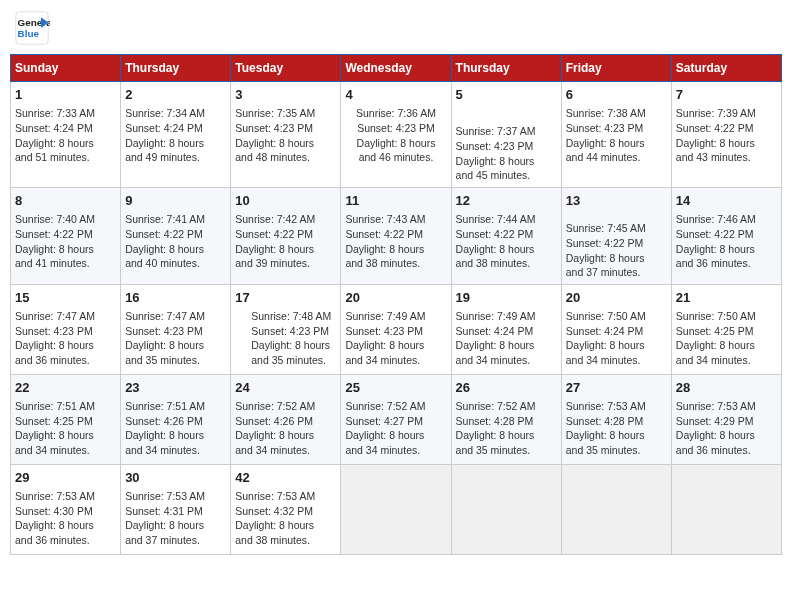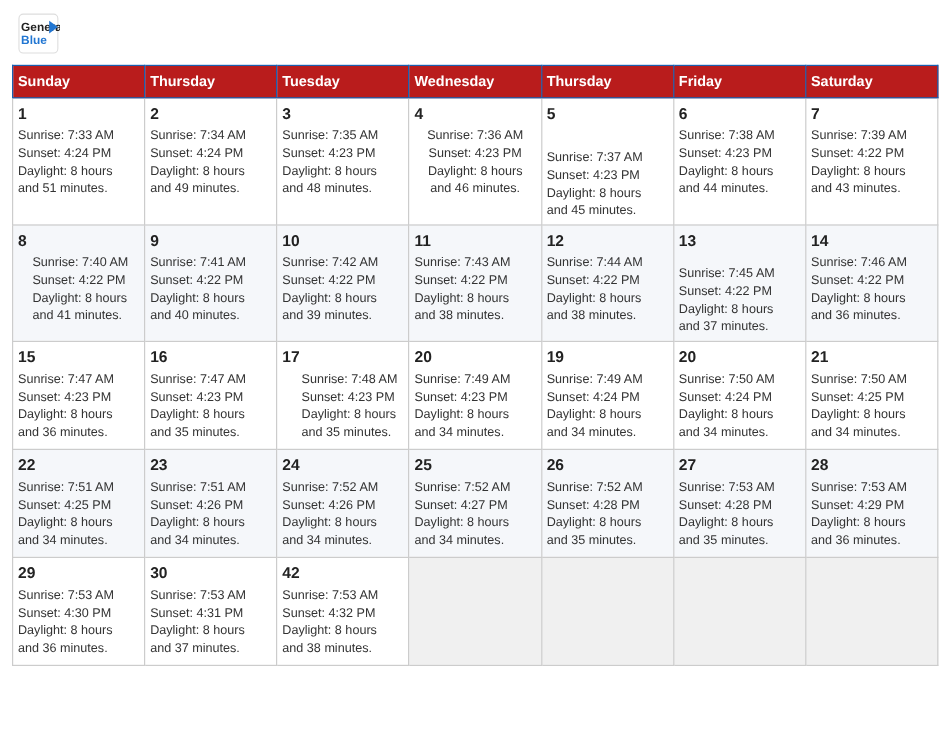--- a/index.html
+++ b/index.html
@@ -170,21 +170,21 @@
           <span class="day-num">7</span>
           <div class="day-info" style="white-space: pre-line;">Sunrise: 7:39 AM
 Sunset: 4:22 PM
 Daylight: 8 hours
 and 43 minutes.</div>
         </td>
       </tr>
       <tr>
         <td>
           <span class="day-num">8</span>
-          <div class="day-info" style="white-space: pre-line; margin-left: 12px;">Sunrise: 7:40 AM
+          <div class="day-info" style="white-space: pre-line;">Sunrise: 7:40 AM
 Sunset: 4:22 PM
 Daylight: 8 hours
 and 41 minutes.</div>
         </td>
         <td>
           <span class="day-num">9</span>
           <div class="day-info" style="white-space: pre-line;">Sunrise: 7:41 AM
 Sunset: 4:22 PM
 Daylight: 8 hours
 and 40 minutes.</div>

